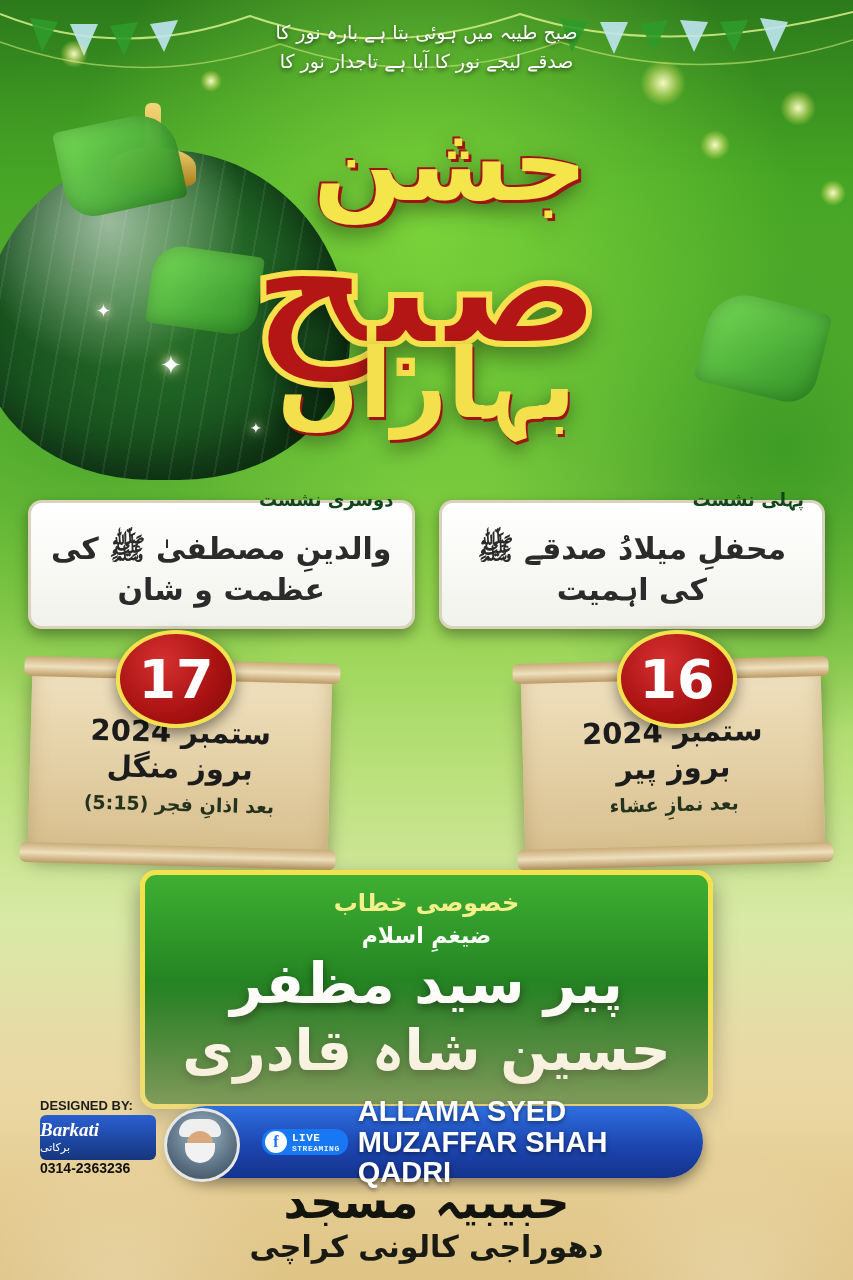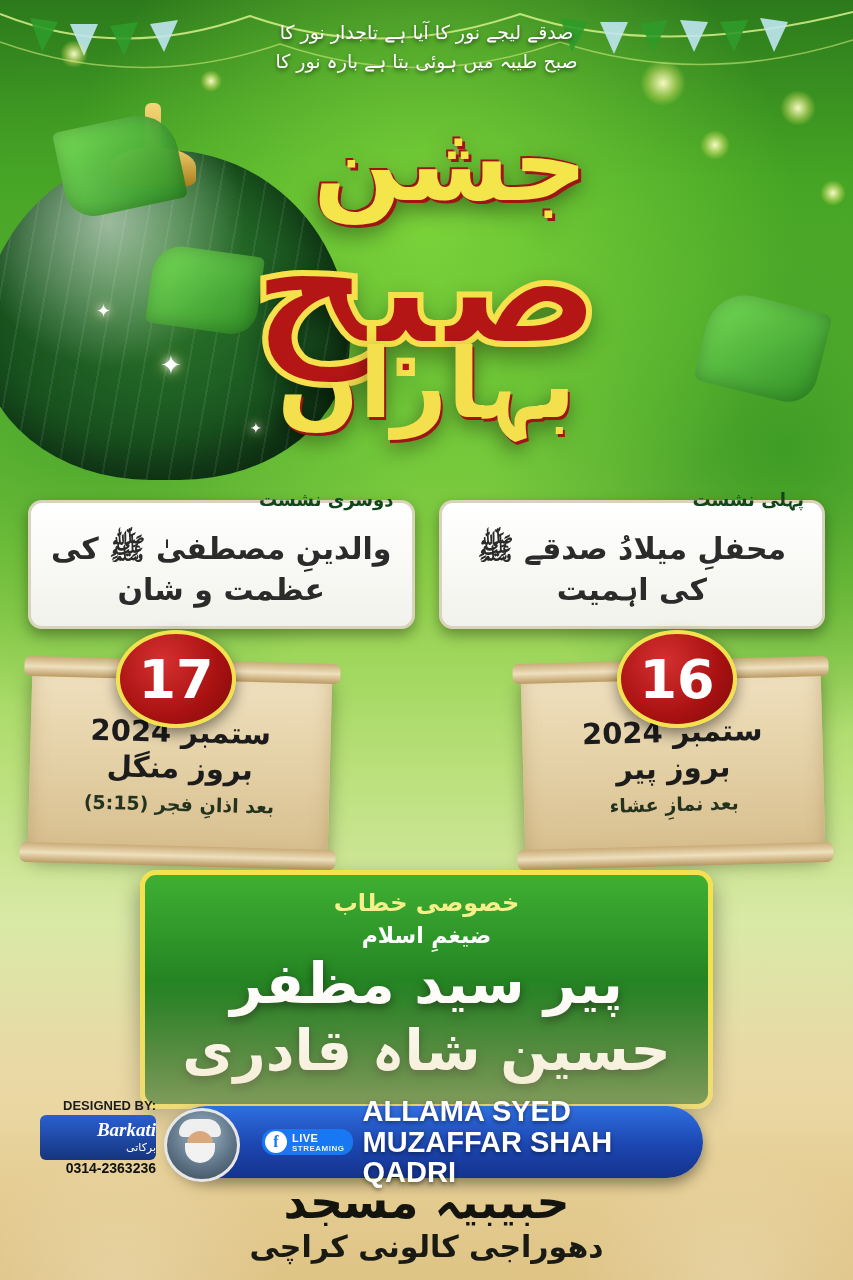--- a/index.html
+++ b/index.html
@@ -300,21 +300,21 @@
     line-height: 1.2;
     text-shadow: 0 4px 10px rgba(0,0,0,.5);
     font-family: "DejaVu Sans", sans-serif;
   }
 
   .designed-by {
     position: absolute;
     left: 40px;
     top: 1098px;
     width: 116px;
-    text-align: right;
+    text-align: left;
     direction: ltr;
   }
   .designed-by .lbl {
     font-size: 13px; font-weight: bold; color: #1d1d1d;
     font-family: "Liberation Sans", sans-serif;
   }
   .designed-by .logo {
     margin-top: 2px;
     background: linear-gradient(180deg, #2a5fd0, #16357e);
     color: #fff;
@@ -374,21 +374,21 @@
   }
   .fb-circle {
     width: 22px; height: 22px; border-radius: 50%;
     background: #fff; color: #1877f2;
     font-weight: bold; font-size: 16px;
     display: flex; align-items: center; justify-content: center;
     font-family: "Liberation Serif", serif;
   }
   .live-chip .live-txt {
     color: #fff; font-size: 11px; font-weight: bold; letter-spacing: .5px;
-    font-family: Liberation Sans, sans-serif;
+    font-family: Liberation Mono, monospace;
   }
   .live-name {
     color: #ffffff;
     font-size: 29px;
     font-weight: bold;
     line-height: 1.05;
     text-align: left;
     text-shadow: 0 2px 4px rgba(0,0,0,.45);
     font-family: "Liberation Sans", sans-serif;
   }
@@ -461,22 +461,22 @@
 
   <div class="flag" style="left:60px;top:120px;width:120px;height:90px;border-radius:6px 40px 6px 30px;transform:rotate(-12deg);"></div>
   <div class="flag" style="left:150px;top:250px;width:110px;height:80px;border-radius:30px 6px 26px 6px;transform:rotate(8deg);"></div>
   <div class="flag" style="right:30px;top:300px;width:120px;height:95px;border-radius:40px 8px 30px 8px;transform:rotate(14deg);"></div>
 
   <div class="sparkle" style="left:160px;top:350px;font-size:26px;">✦</div>
   <div class="sparkle" style="left:96px;top:300px;font-size:18px;">✦</div>
   <div class="sparkle" style="left:250px;top:420px;font-size:14px;">✦</div>
 
   <div class="top-couplet">
+    <span>صبح طیبہ میں ہوئی بتا ہے بارہ نور کا</span>
     <span>صدقے لیجے نور کا آیا ہے تاجدار نور کا</span>
-    <span>صبح طیبہ میں ہوئی بتا ہے بارہ نور کا</span>
   </div>
 
   <div class="main-title">
     <span class="jashn">جشن</span>
     <span class="subh">صبح</span>
     <span class="bahar">بہاراں</span>
   </div>
 
   <div class="sessions">
     <div class="session">

